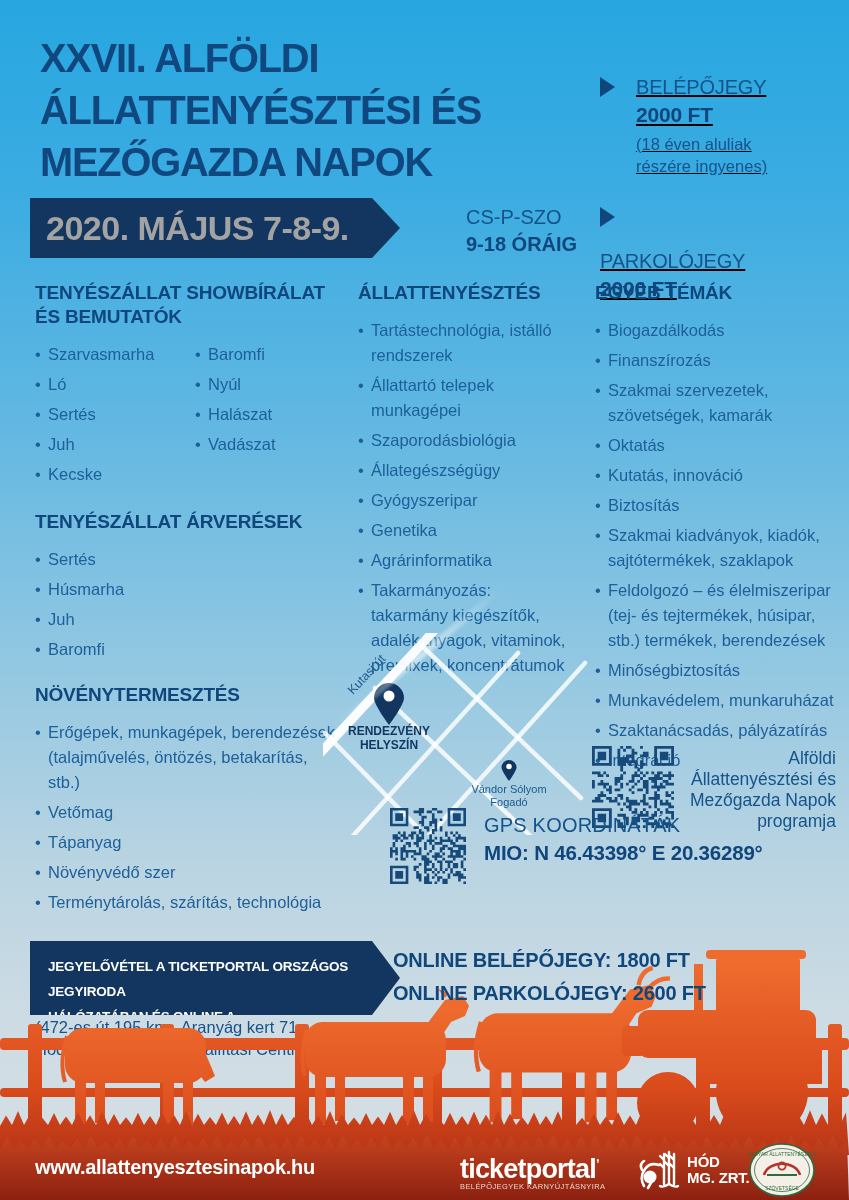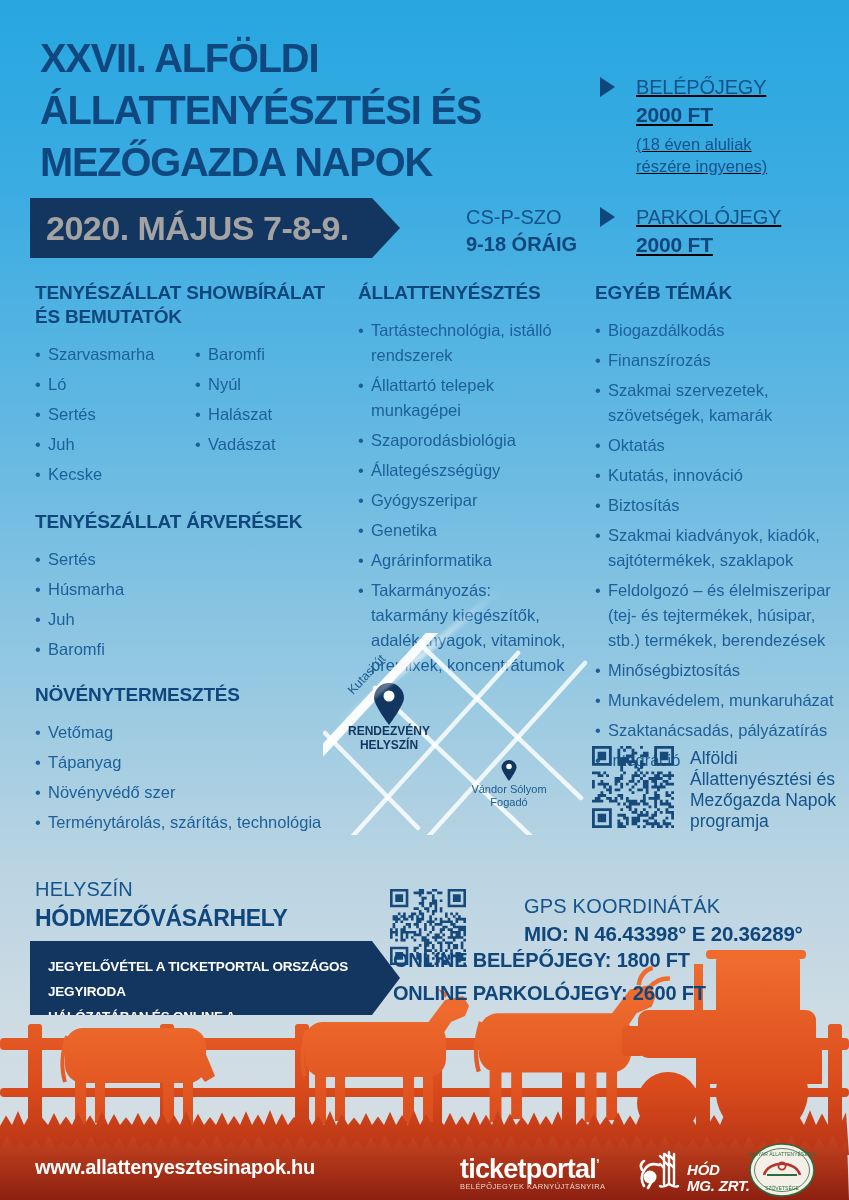--- a/index.html
+++ b/index.html
@@ -5,21 +5,21 @@
   html,body{margin:0;padding:0;background:#444;}
   .poster{
     position:relative;width:849px;height:1200px;overflow:hidden;
     font-family:"Liberation Sans",sans-serif;
     background:linear-gradient(180deg,#27a6e0 0%,#3bace2 16%,#63b8e2 36%,#94c8e2 56%,#b9d4e2 72%,#cfdce4 86%,#d7dfe4 100%);
   }
   .abs{position:absolute;}
   
   .big-title{left:40px;top:32px;font-size:41px;line-height:52px;font-weight:700;color:#10477e;letter-spacing:-1.2px;transform:scaleX(.97);transform-origin:left top;}
   .ticket-block{left:600px;width:220px;display:flex;gap:21px;text-decoration:underline;}
-  .tb1{top:74px;} .tb2{top:204px;}
+  .tb1{top:74px;} .tb2{top:204px;flex-direction:column;}
   .tri{width:0;height:0;border-left:15px solid #0f477d;border-top:10px solid transparent;border-bottom:10px solid transparent;margin-top:3px;flex:none;}
   .ticket-label{font-size:20px;color:#15538a;line-height:26px;letter-spacing:-0.2px;}
   .ticket-price{font-size:21px;font-weight:700;color:#0f477d;line-height:30px;letter-spacing:-0.2px;}
   .ticket-note{font-size:16.5px;color:#15538a;line-height:22px;width:170px;margin-top:3px;}
   .date-banner{left:30px;top:198px;width:370px;height:60px;background:#12365f;
     clip-path:polygon(0 0,342px 0,370px 50%,342px 100%,0 100%);
     color:#a3a3a3;font-size:34px;font-weight:700;line-height:60px;padding-left:16px;box-sizing:border-box;letter-spacing:-0.5px;}
   .hours-block{left:420px;top:204px;margin-left:46px;}
   .hours-days{font-size:20px;color:#15538a;line-height:26px;}
   .hours-time{font-size:20px;font-weight:700;color:#0f477d;line-height:28px;}
@@ -39,45 +39,45 @@
   .venue{margin-top:40px;}
   .venue-label{font-size:20px;color:#15538a;line-height:28px;letter-spacing:.2px;}
   .venue-city{font-size:23px;font-weight:700;color:#0f477d;line-height:30px;letter-spacing:-0.3px;}
   .venue-addr{font-size:16.5px;color:#15538a;line-height:22px;margin-top:3px;}
   
   .presale{left:30px;top:941px;width:370px;height:74px;background:#12365f;
     clip-path:polygon(0 0,342px 0,370px 50%,342px 100%,0 100%);
     color:#fff;font-size:13.5px;font-weight:700;letter-spacing:-0.2px;line-height:25px;
     padding:13px 42px 0 18px;box-sizing:border-box;z-index:5;}
   
-  .gps{left:390px;top:889px;display:flex;z-index:4;gap:40px;}
+  .gps{left:390px;top:808px;display:flex;z-index:4;}
   .gps-text{margin-left:18px;margin-top:4px;}
   .gps-title{font-size:20px;color:#15538a;line-height:26px;letter-spacing:.2px;}
   .gps-mio{font-size:20.5px;font-weight:700;color:#0f477d;line-height:29px;letter-spacing:-0.2px;}
   .gps-garmin{font-size:17px;color:#15538a;line-height:24px;}
   .online{left:393px;top:944px;z-index:5;}
   .online div{font-size:20px;font-weight:700;color:#0f477d;line-height:33px;letter-spacing:-0.2px;}
-  .program{left:592px;top:746px;display:flex;z-index:4;}
+  .program{left:592px;top:746px;display:flex;z-index:4;text-align:right;}
   .program-caption{margin-left:16px;margin-top:2px;font-size:17.5px;color:#15538a;line-height:21px;}
   .qr{flex:none;}
   
   .map-svg{left:323px;top:633px;z-index:1;}
   .contrail{left:310px;top:655px;width:215px;height:7px;z-index:2;
     background:linear-gradient(90deg,rgba(255,255,255,0),rgba(255,255,255,.55),rgba(255,255,255,0));
     transform:rotate(-40deg);filter:blur(1.5px);}
   
   .bottom-art{left:0;top:940px;z-index:3;}
   .footer{left:0;top:1140px;width:849px;height:60px;z-index:6;color:#fff;}
   .site{position:absolute;left:35px;top:16px;font-size:20px;font-weight:700;letter-spacing:-0.3px;}
   .tp{position:absolute;left:460px;top:10px;width:175px;}
   .tp-main{font-size:27px;font-weight:700;letter-spacing:-0.8px;line-height:28px;}
   .tp-mark{font-size:13px;vertical-align:super;}
   .tp-sub{font-size:7.5px;letter-spacing:.4px;color:rgba(255,255,255,.8);text-align:left;margin-top:-1px;}
   .hod{position:absolute;left:638px;top:8px;display:flex;gap:7px;}
-  .hod-text{font-style:italic;font-weight:700;font-size:15px;line-height:16px;margin-top:14px;letter-spacing:-0.2px;}
+  .hod-text{font-weight:700;font-size:15px;line-height:16px;margin-top:6px;letter-spacing:-0.2px;}
   .seal{position:absolute;left:748px;top:2px;}
 </style>
 </head>
 <body>
 
 <div class="poster">
 
   <div class="abs big-title">
 
   <div>XXVII. ALFÖLDI</div>
@@ -132,20 +132,21 @@
 
     <li>Sertés</li>
         <li>Húsmarha</li>
         <li>Juh</li>
         <li>Baromfi</li>
       </ul>
     <div class="gap16"></div>
     <h3 class="sec-title">NÖVÉNYTERMESZTÉS</h3>
     <ul class="blist">
 
+    <li>Erőgépek, munkagépek, berendezések (talajművelés, öntözés, betakarítás, stb.)</li>
         <li>Vetőmag</li>
         <li>Tápanyag</li>
         <li>Növényvédő szer</li>
         <li>Terménytárolás, szárítás, technológia</li>
       </ul>
     <div class="venue">
       <div class="venue-label">HELYSZÍN</div>
       <div class="venue-city">HÓDMEZŐVÁSÁRHELY</div>
       <div class="venue-addr">
 

